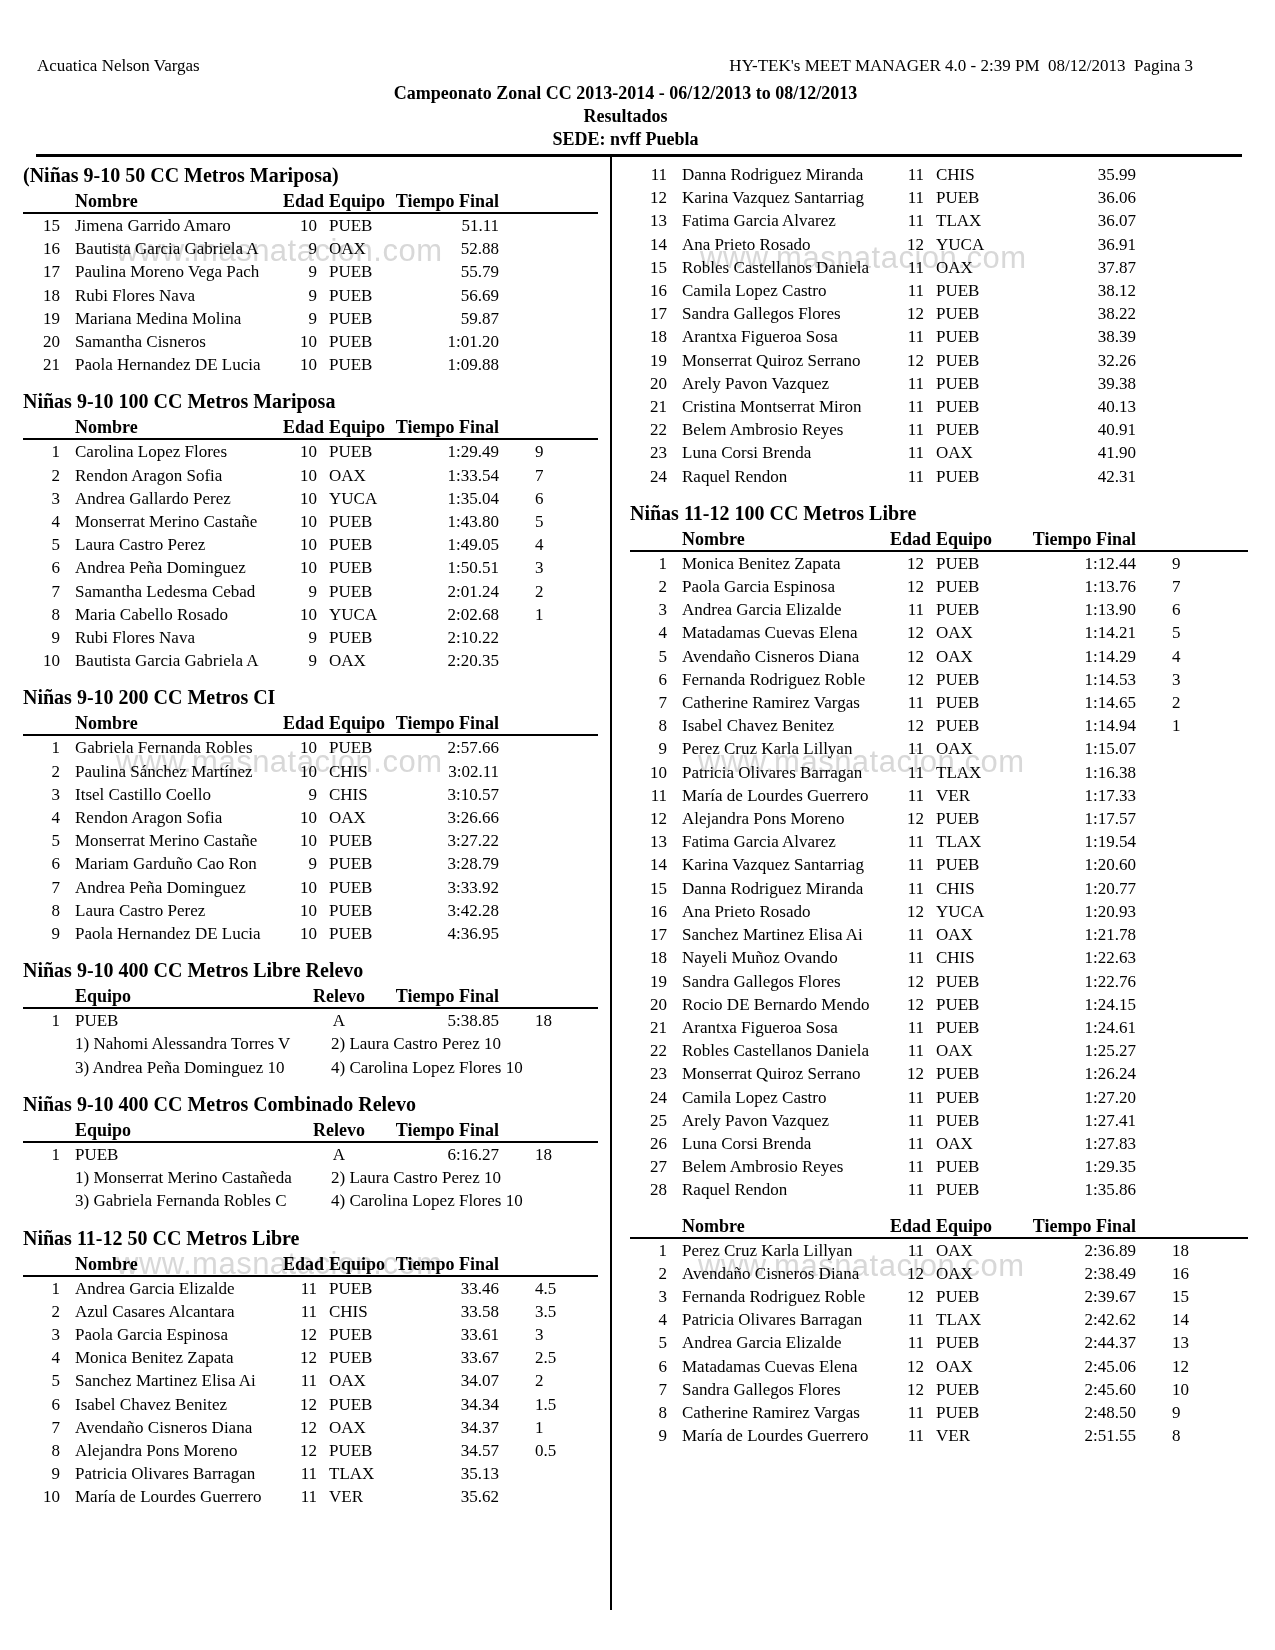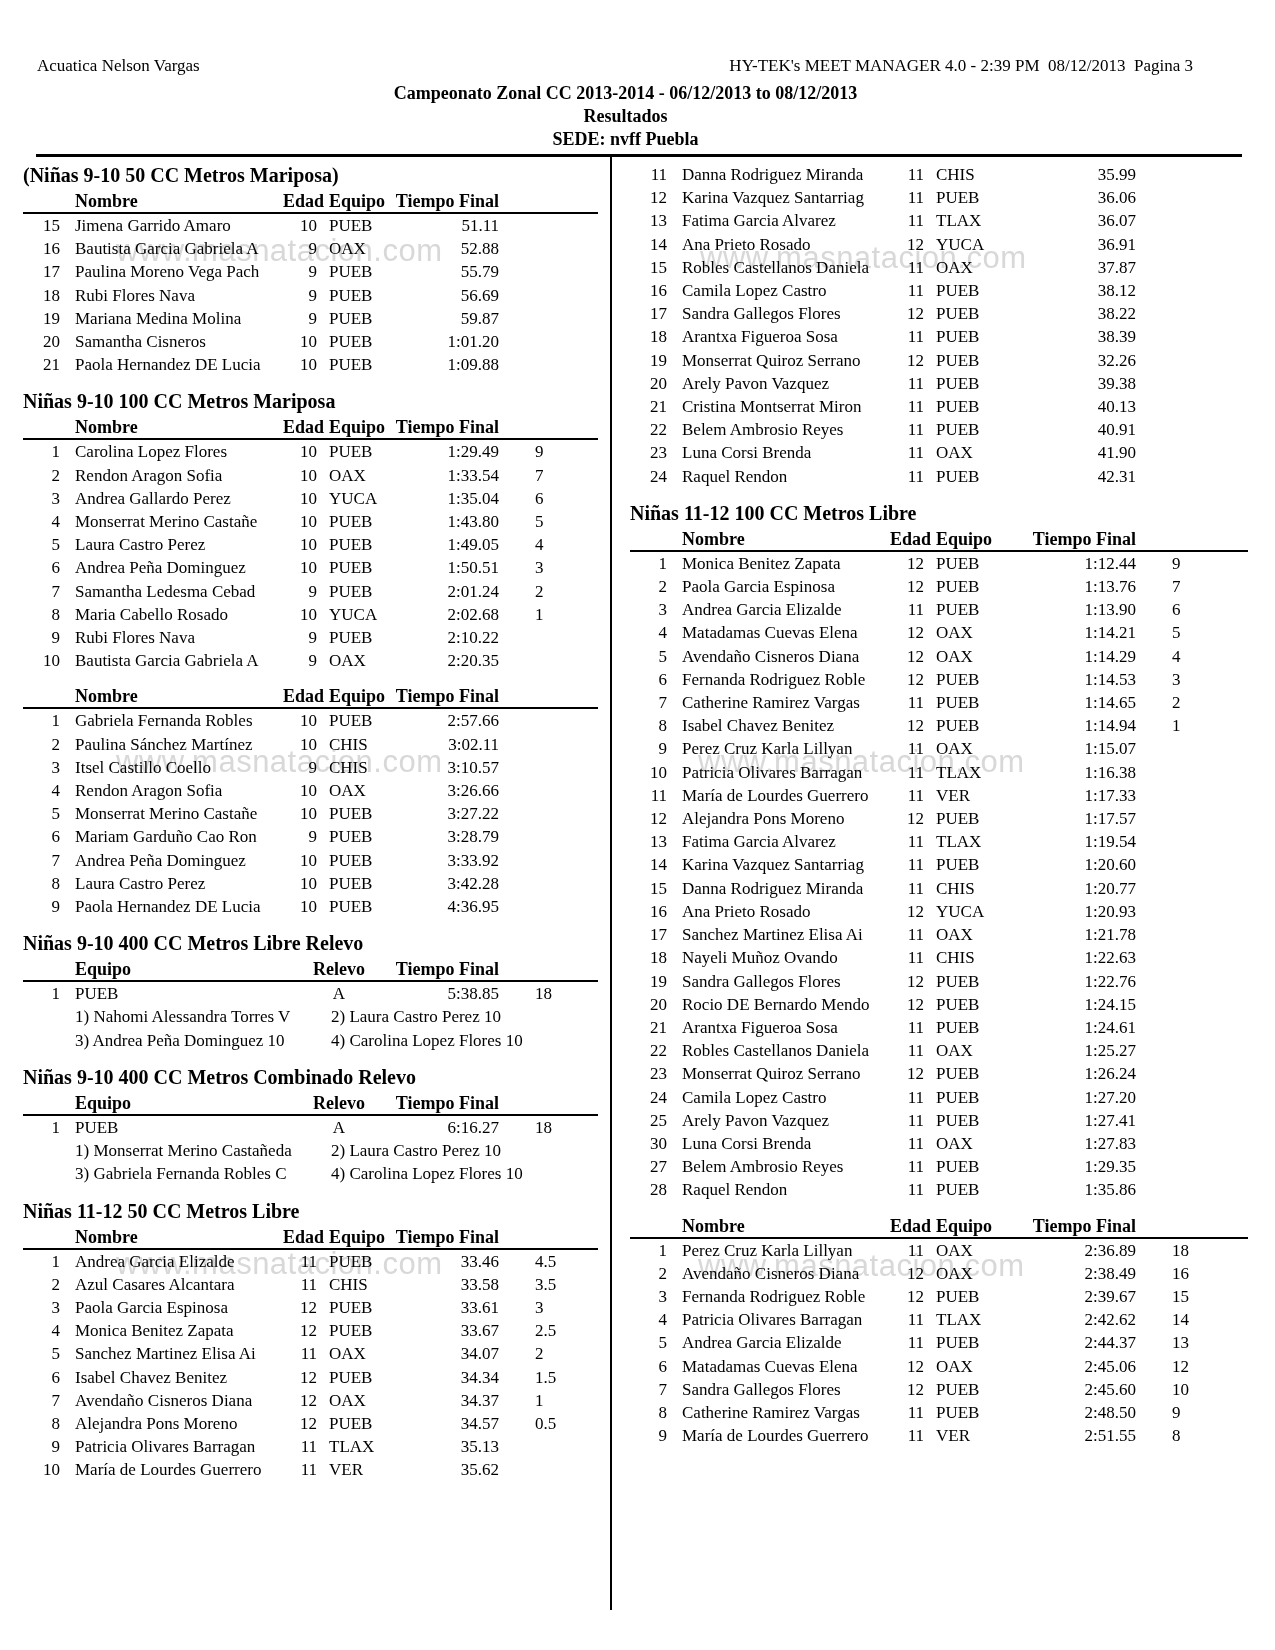--- a/index.html
+++ b/index.html
@@ -226,20 +226,21 @@
           <div class="row">
             <div class="c-rank">10</div>
             <div class="c-name">Bautista Garcia Gabriela A</div>
             <div class="c-age">9</div>
             <div class="c-team">OAX</div>
             <div class="c-time">2:20.35</div>
             <div class="c-pts"></div>
           </div>
         </section>
         <section class="event">
+          <div class="event-heading">Niñas 9-10 200 CC Metros CI</div>
           <div class="thead">
             <div class="c-rank"></div>
             <div class="c-name">Nombre</div>
             <div class="c-age">Edad</div>
             <div class="c-team">Equipo</div>
             <div class="c-time">Tiempo Final</div>
             <div class="c-pts"></div>
           </div>
           <div class="row">
             <div class="c-rank">1</div>
@@ -776,21 +777,21 @@
           </div>
           <div class="row">
             <div class="c-rank">25</div>
             <div class="c-name">Arely Pavon Vazquez</div>
             <div class="c-age">11</div>
             <div class="c-team">PUEB</div>
             <div class="c-time">1:27.41</div>
             <div class="c-pts"></div>
           </div>
           <div class="row">
-            <div class="c-rank">30</div>
+            <div class="c-rank">26</div>
             <div class="c-name">Luna Corsi Brenda</div>
             <div class="c-age">11</div>
             <div class="c-team">OAX</div>
             <div class="c-time">1:27.83</div>
             <div class="c-pts"></div>
           </div>
           <div class="row">
             <div class="c-rank">27</div>
             <div class="c-name">Belem Ambrosio Reyes</div>
             <div class="c-age">11</div>

